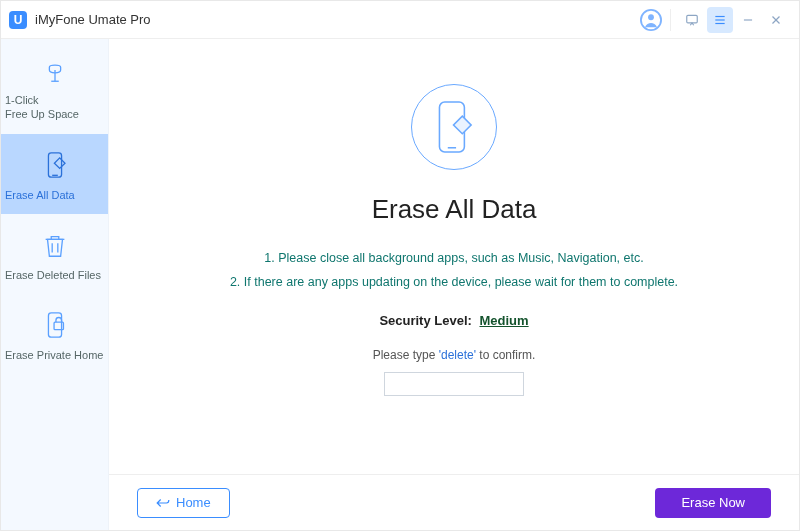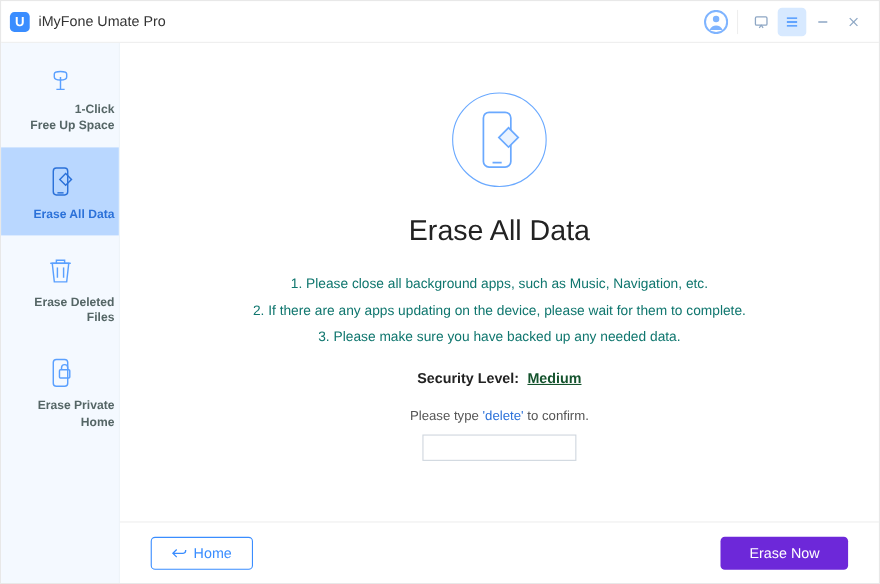--- a/index.html
+++ b/index.html
@@ -46,26 +46,25 @@
   
   .app-body { display:flex; height: calc(100% - 38px); }
   .sidebar {
     width: 108px;
     background: #f4f9ff;
     border-right: 1px solid #eef3f9;
     display:flex; flex-direction:column;
   }
   .side-item {
     padding: 14px 4px 12px;
-    text-align:right;
+    text-align:left;
     font-size: 11px;
     color:#566;
     cursor:pointer;
     line-height:1.3;
-    font-weight:bold;
   }
   .side-item .icon-wrap{
     height:34px; display:flex; align-items:center; justify-content:center; margin-bottom:6px;
   }
   .side-item svg { width:30px; height:30px; stroke:#5aa0ff; fill:none; stroke-width:1.4; }
   .side-item.selected { background:#b9d7ff; color:#2b71d9; }
   .side-item.selected svg{ stroke:#2b71d9; }
 
   .main {
     flex:1;
@@ -222,21 +221,20 @@
         <svg viewBox="0 0 40 52">
           <rect x="6" y="2" width="24" height="48" rx="5"></rect>
           <line x1="14" y1="46" x2="22" y2="46"></line>
           <rect x="22" y="18" width="12" height="12" transform="rotate(45 28 24)" fill="#eaf3ff"></rect>
         </svg>
       </div>
       <h1 class="page-title">Erase All Data</h1>
       <div class="instructions">
         <div>1. Please close all background apps, such as Music, Navigation, etc.</div>
         <div>2. If there are any apps updating on the device, please wait for them to complete.</div>
-        <div>3. Please make sure you have backed up any needed data.</div>
       </div>
       <div class="sec-level">
         <span class="label">Security Level:</span>
         <a href="#">Medium</a>
       </div>
       <div class="confirm-row">
         <span>Please type</span>
         <span class="keyword">'delete'</span>
         <span>to confirm.</span>
       </div>

